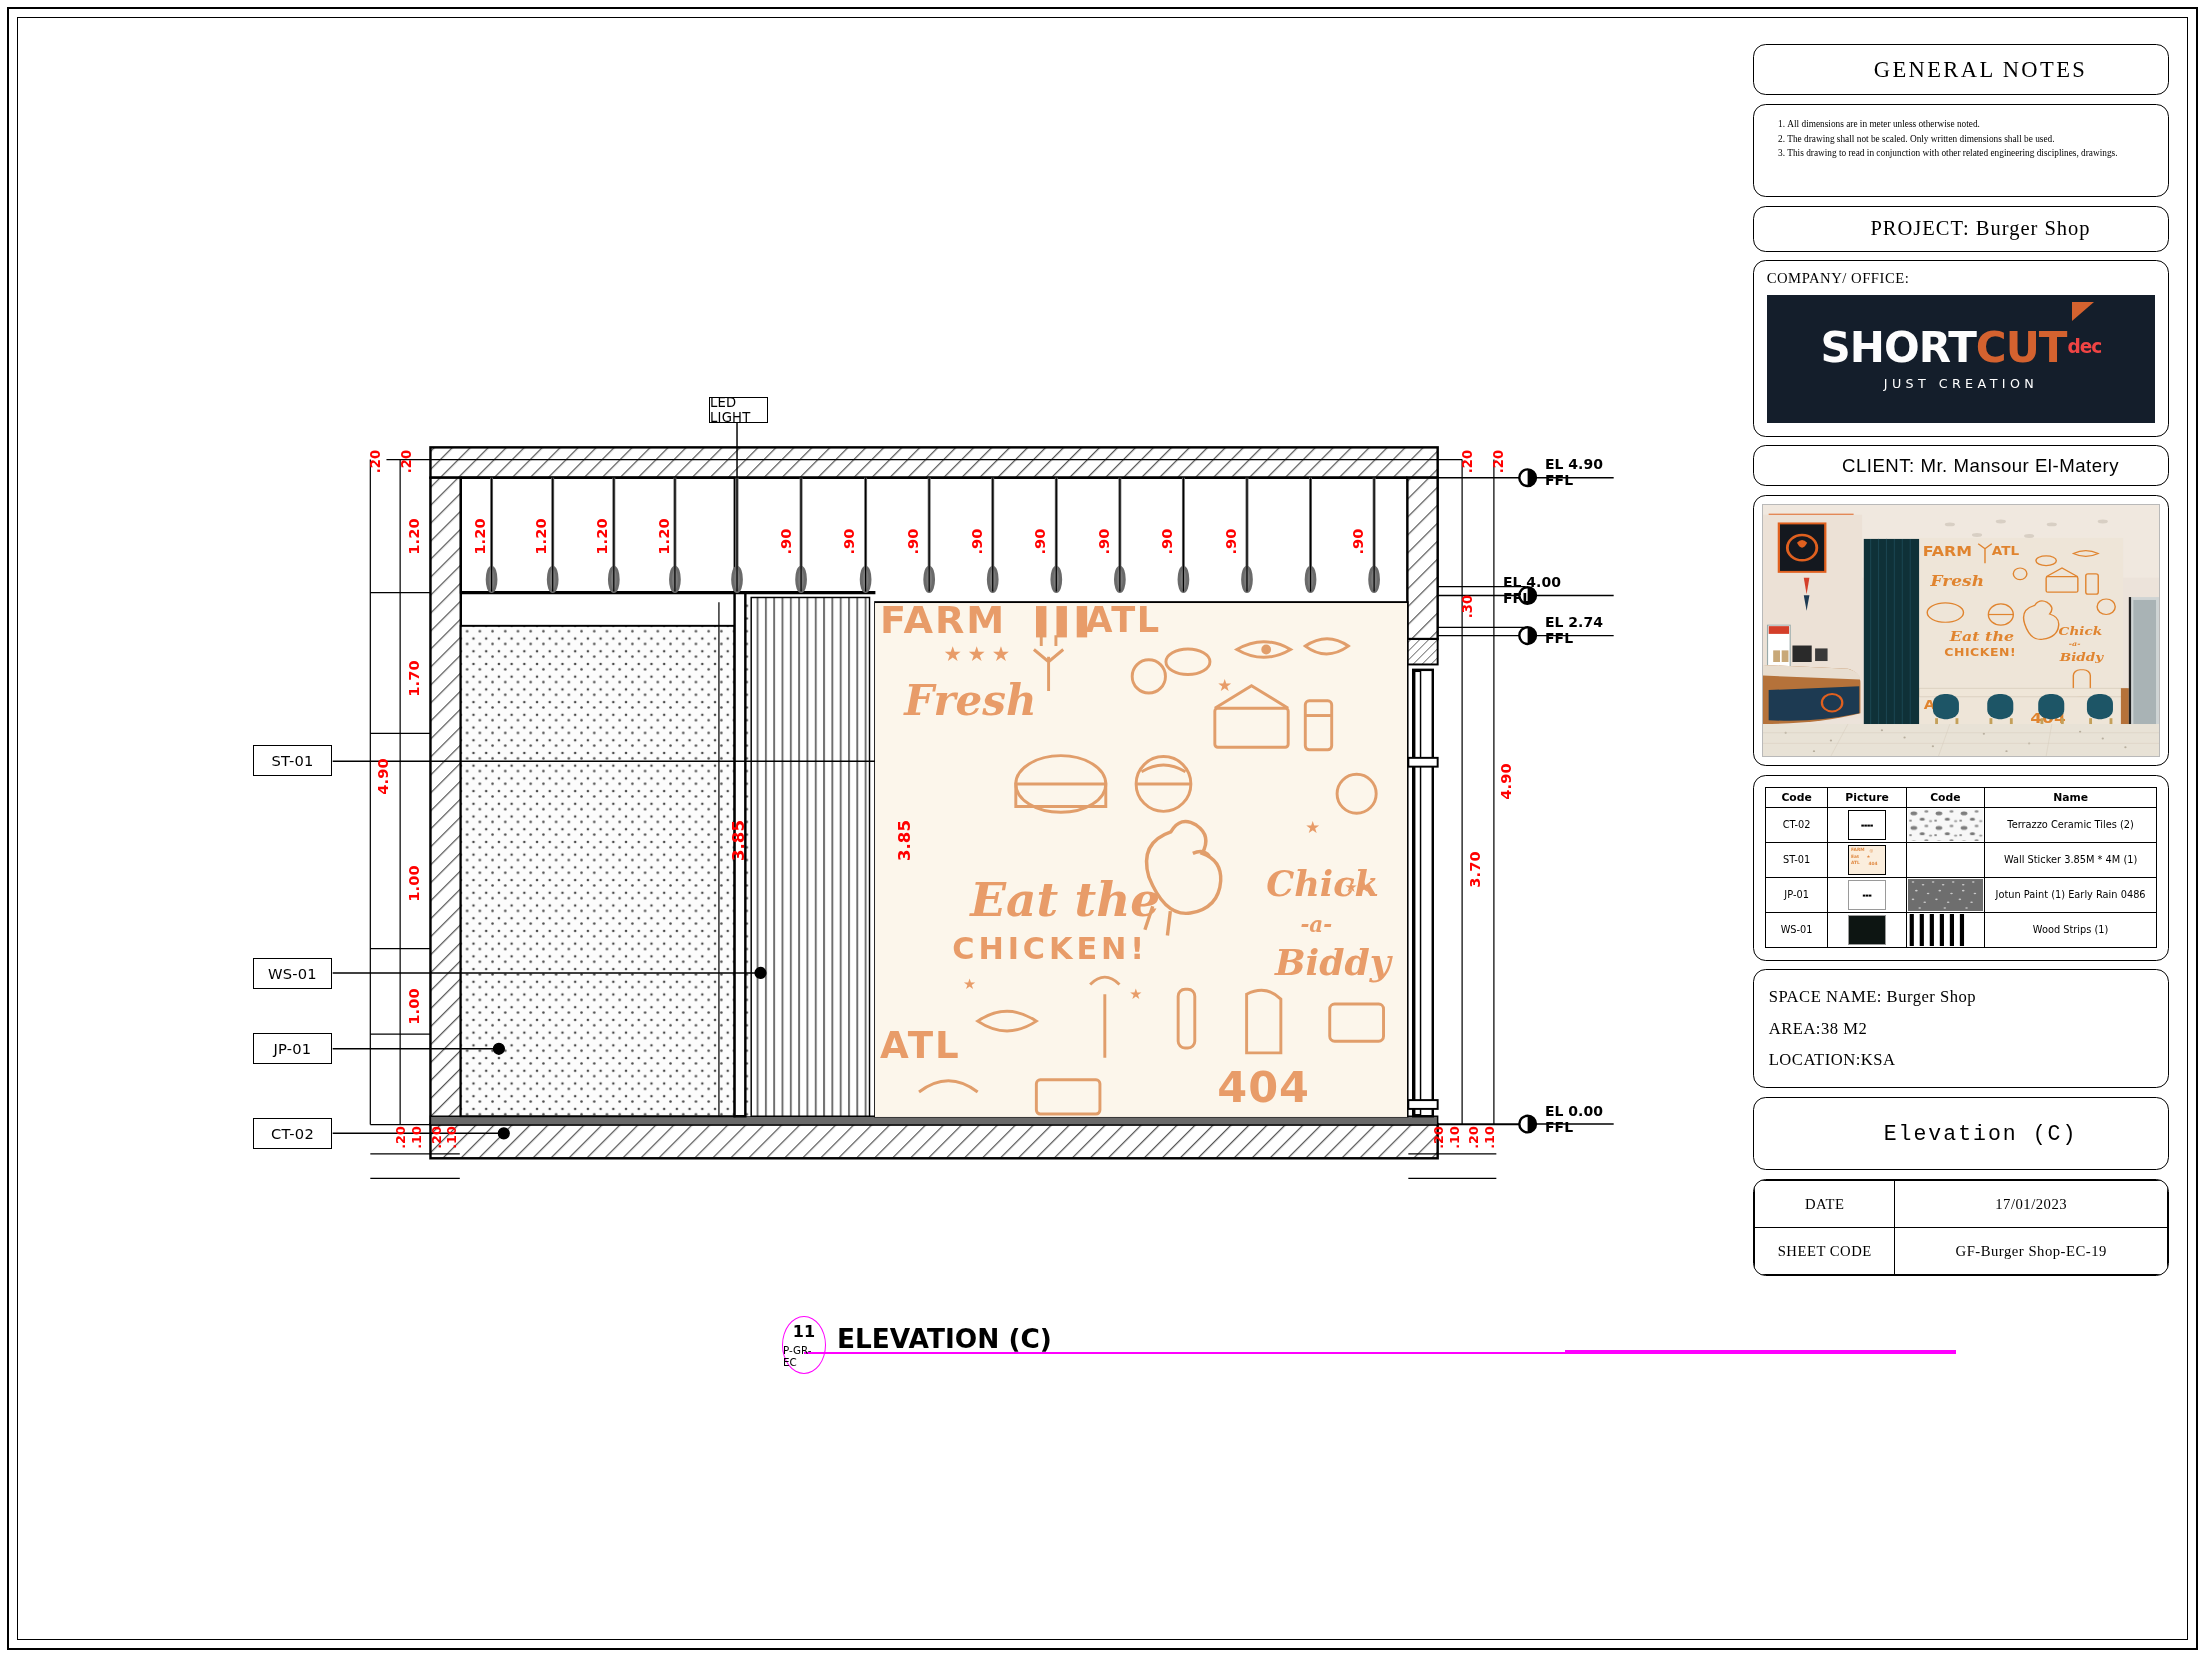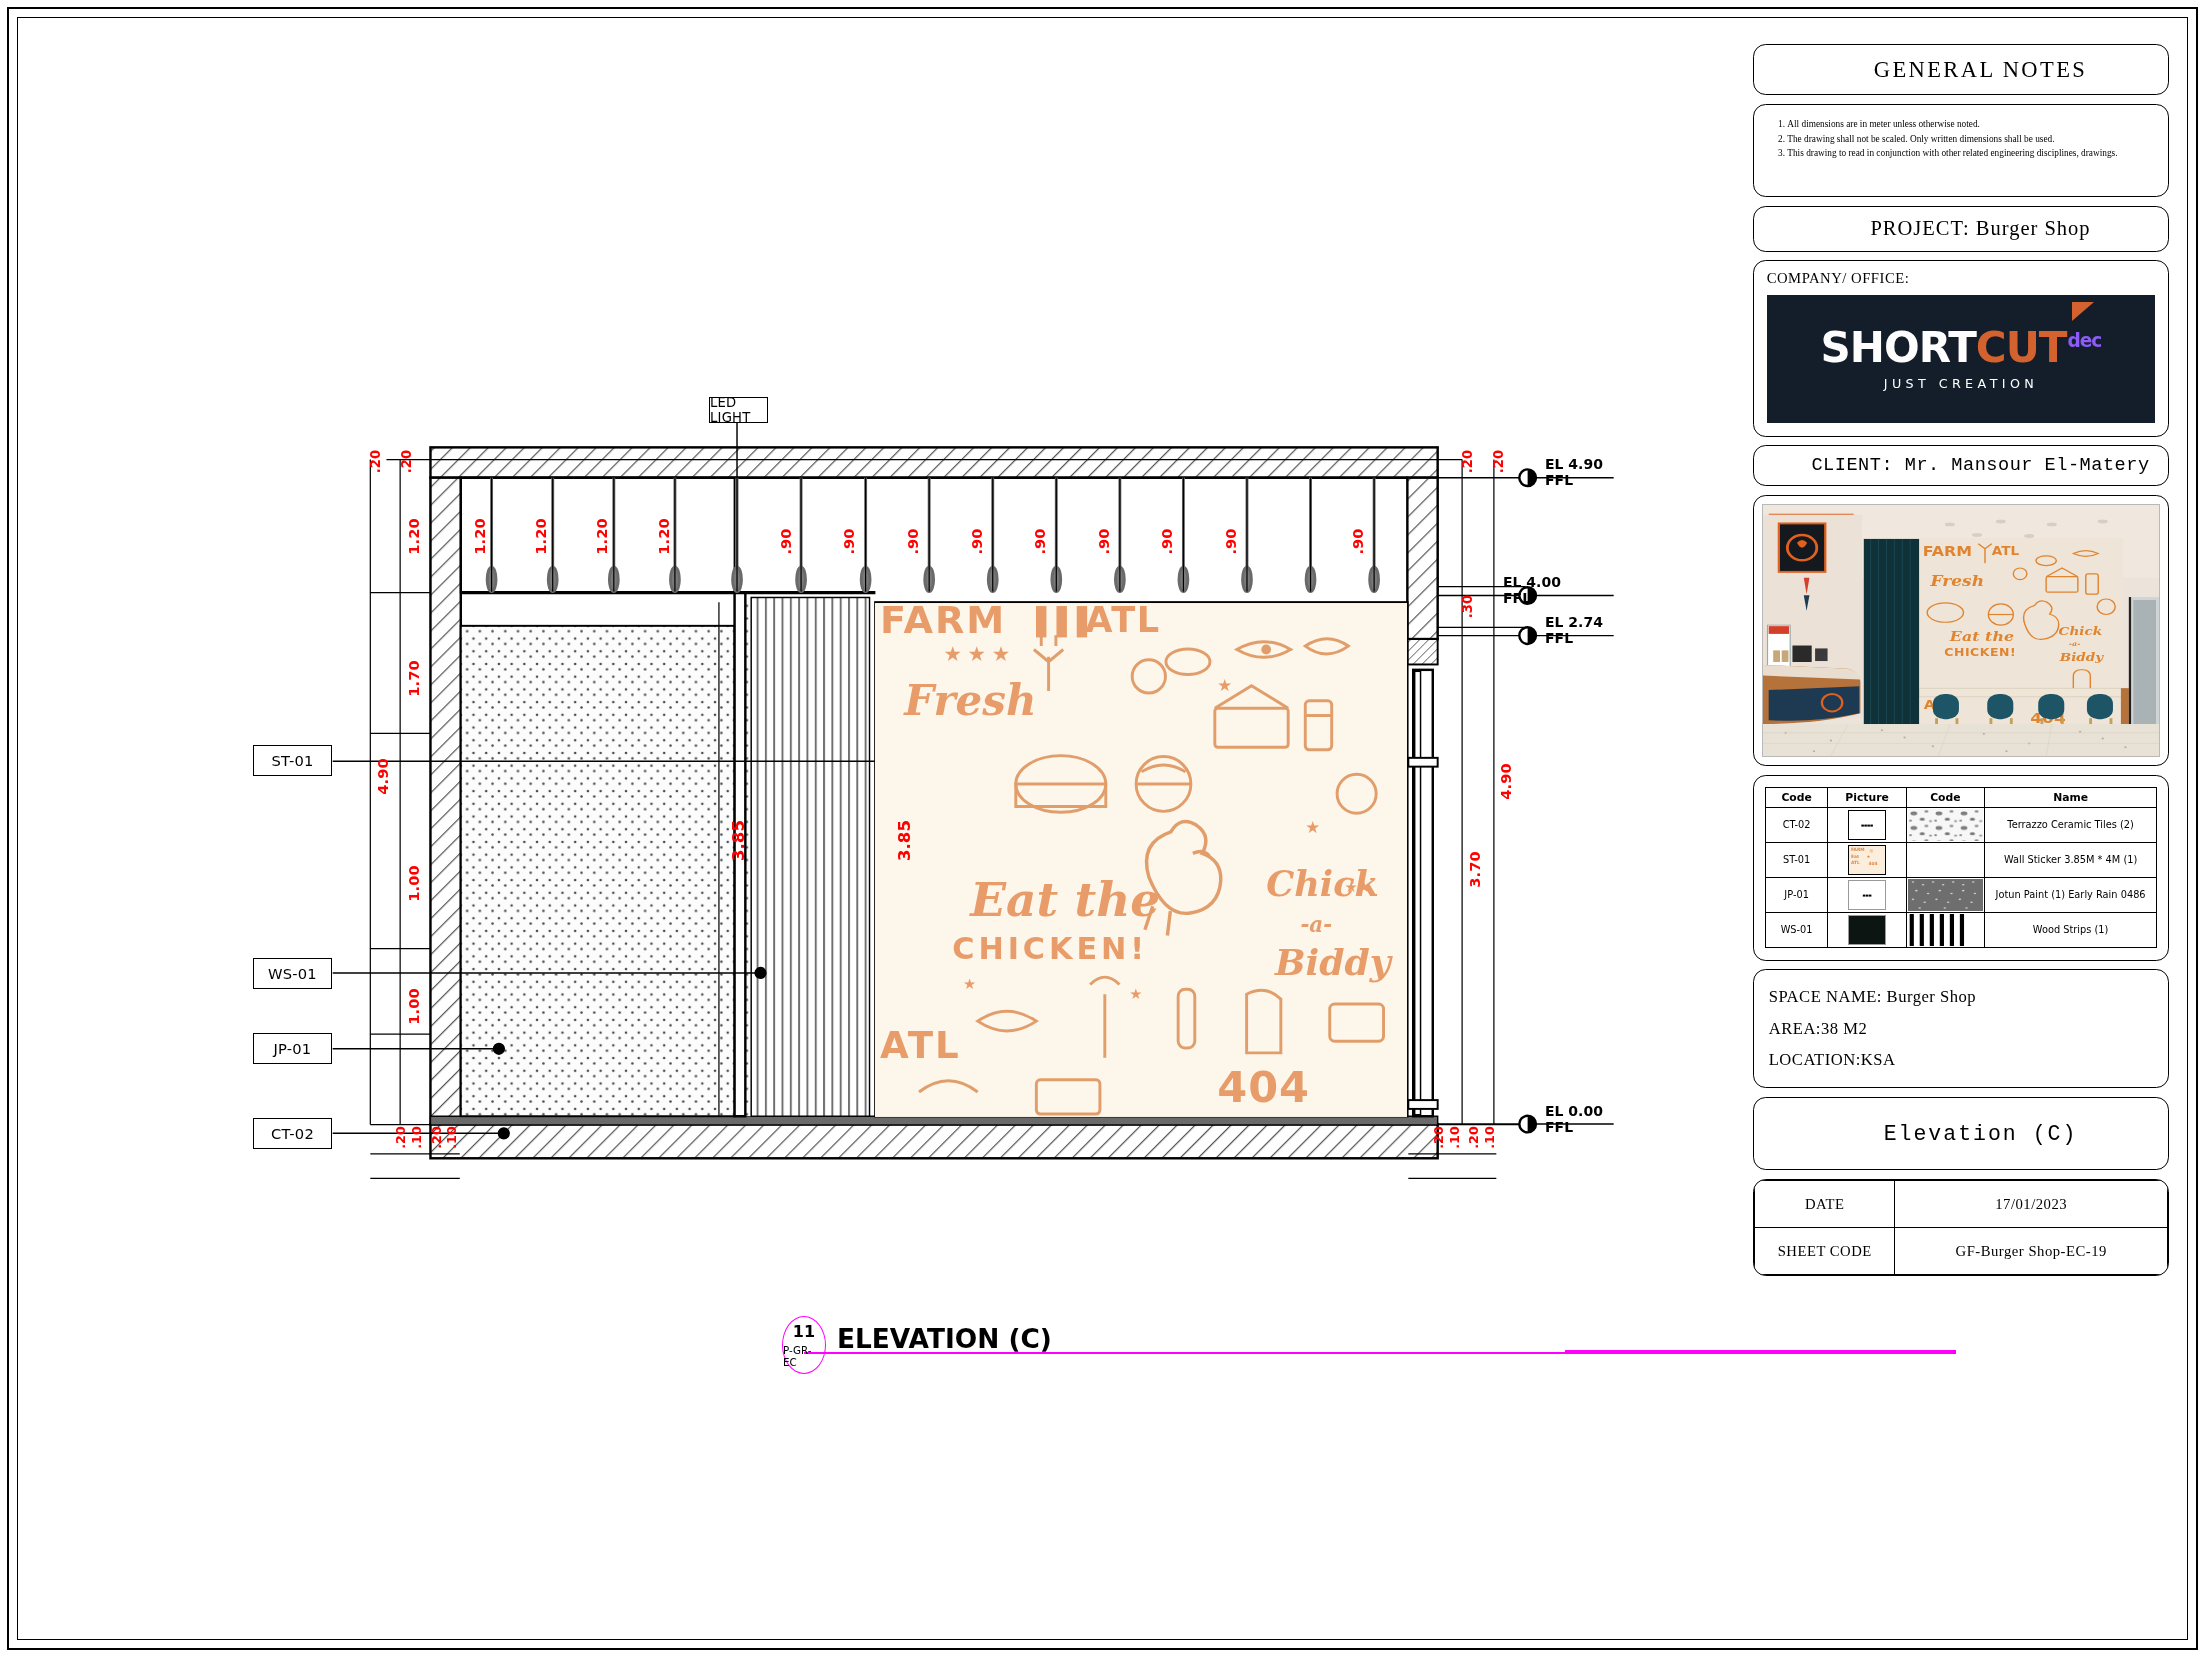--- a/index.html
+++ b/index.html
@@ -42,21 +42,21 @@
   .tb-project{
     height:46px; font-family:"Liberation Serif", serif;
     font-size:20.5px; letter-spacing:1px;
   }
   .tb-company{ padding:8.8px 12.7px 12.7px 12.7px; }
   .tb-company .lbl{
     font-family:"Liberation Serif", serif; font-size:14.7px; letter-spacing:0.5px;
     display:block; margin-bottom:7.8px;
   }
   .tb-client{
-    height:41px; font-family:Liberation Mono, monospace;
+    height:41px; font-family:Liberation Sans, sans-serif;
     font-size:18.6px; letter-spacing:0.5px;
   }
   .tb-space{ padding:10.8px 14.7px 11.7px 14.7px; }
   .tb-space div{
     font-family:"Liberation Serif", serif; font-size:16.6px;
     letter-spacing:0.5px; line-height:1.9;
   }
   .tb-elevname{
     height:73px; font-family:"Liberation Mono", monospace;
     font-size:21.5px; letter-spacing:2px;
@@ -68,21 +68,21 @@
     display:flex; flex-direction:column; align-items:center; justify-content:center;
     position:relative;
   }
   #logo-word{
     font-family:"DejaVu Sans", sans-serif; font-weight:bold;
     font-size:42px; letter-spacing:-1px; line-height:1;
     display:flex; align-items:flex-end; position:relative;justify-content:center;
   }
   .lg-w{ color:#fdfdfd; }
   .lg-o{ color:#d4622f; }
-  .lg-dec{ color:#8b5cf6; font-size:18.6px; font-weight:bold; margin-left:1px; margin-bottom:18px; }
+  .lg-dec{ color:#ef4444; font-size:18.6px; font-weight:bold; margin-left:1px; margin-bottom:12px; }
   #logo-tag{
     color:#fff; font-family:"DejaVu Sans", sans-serif;
     font-size:12.7px; letter-spacing:4.4px; margin-top:7.8px;
   }
   #logo-swoosh{
     position:absolute; right:61px; top:6.8px;
     width:0; height:0;
     border-left:22.5px solid #d4622f;
     border-bottom:19.6px solid transparent;
   }

